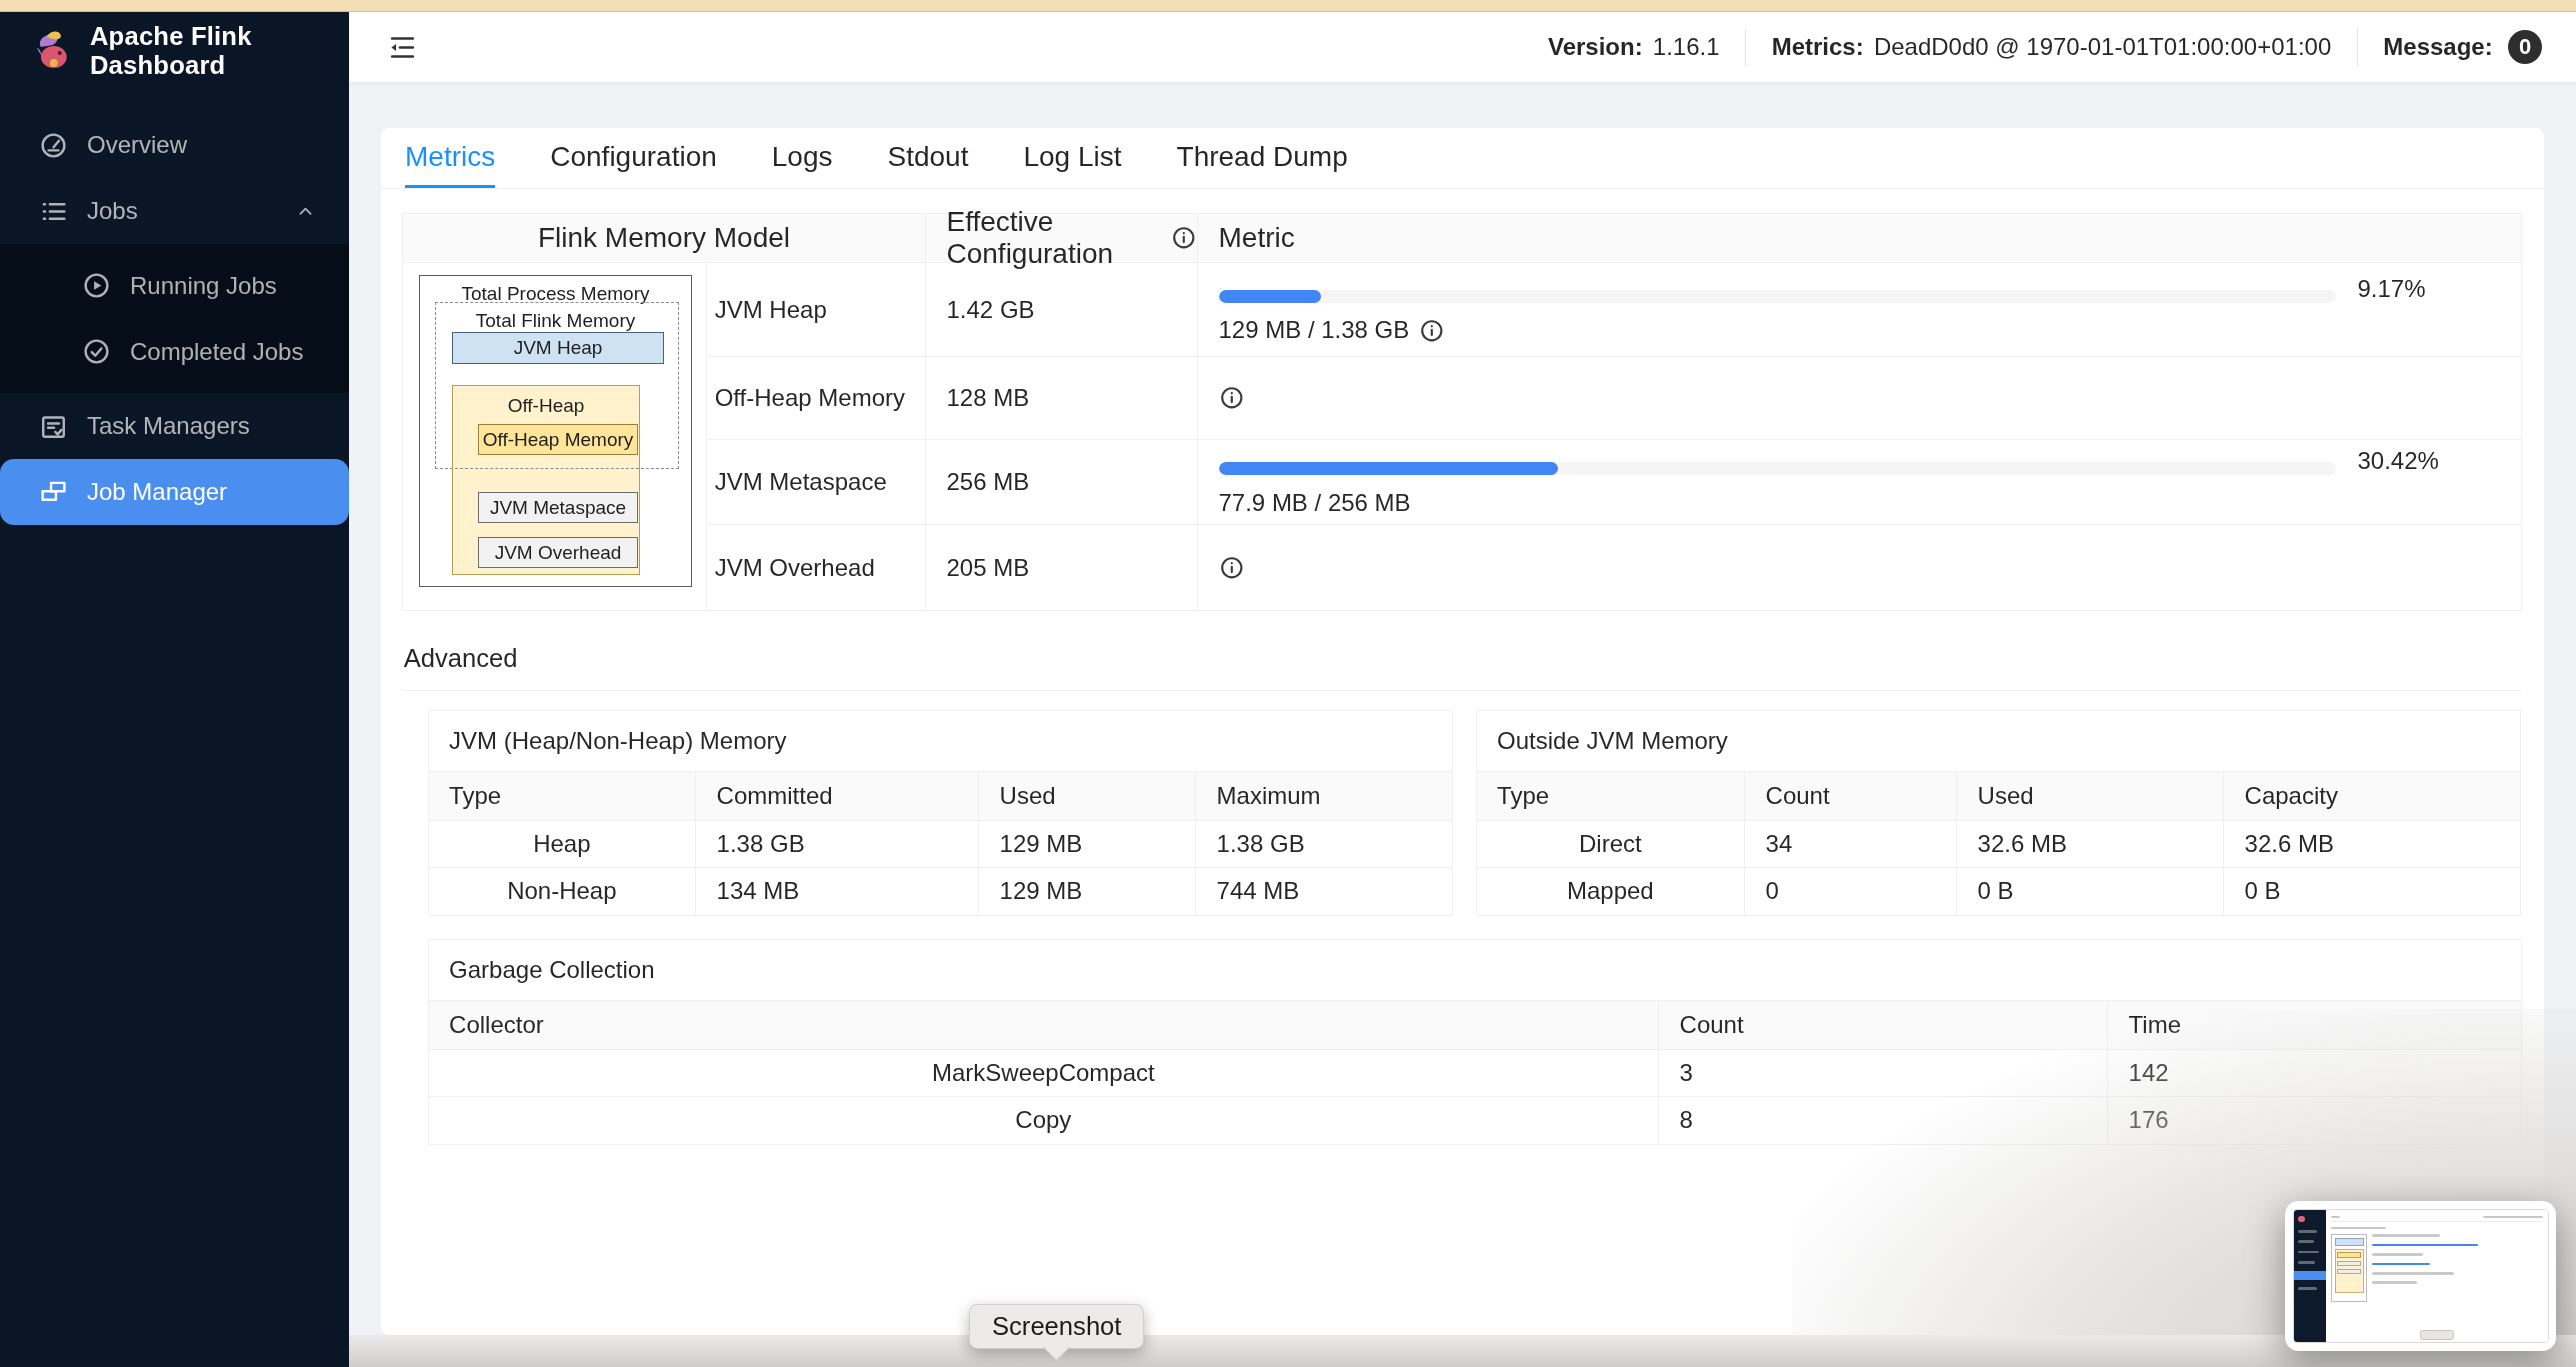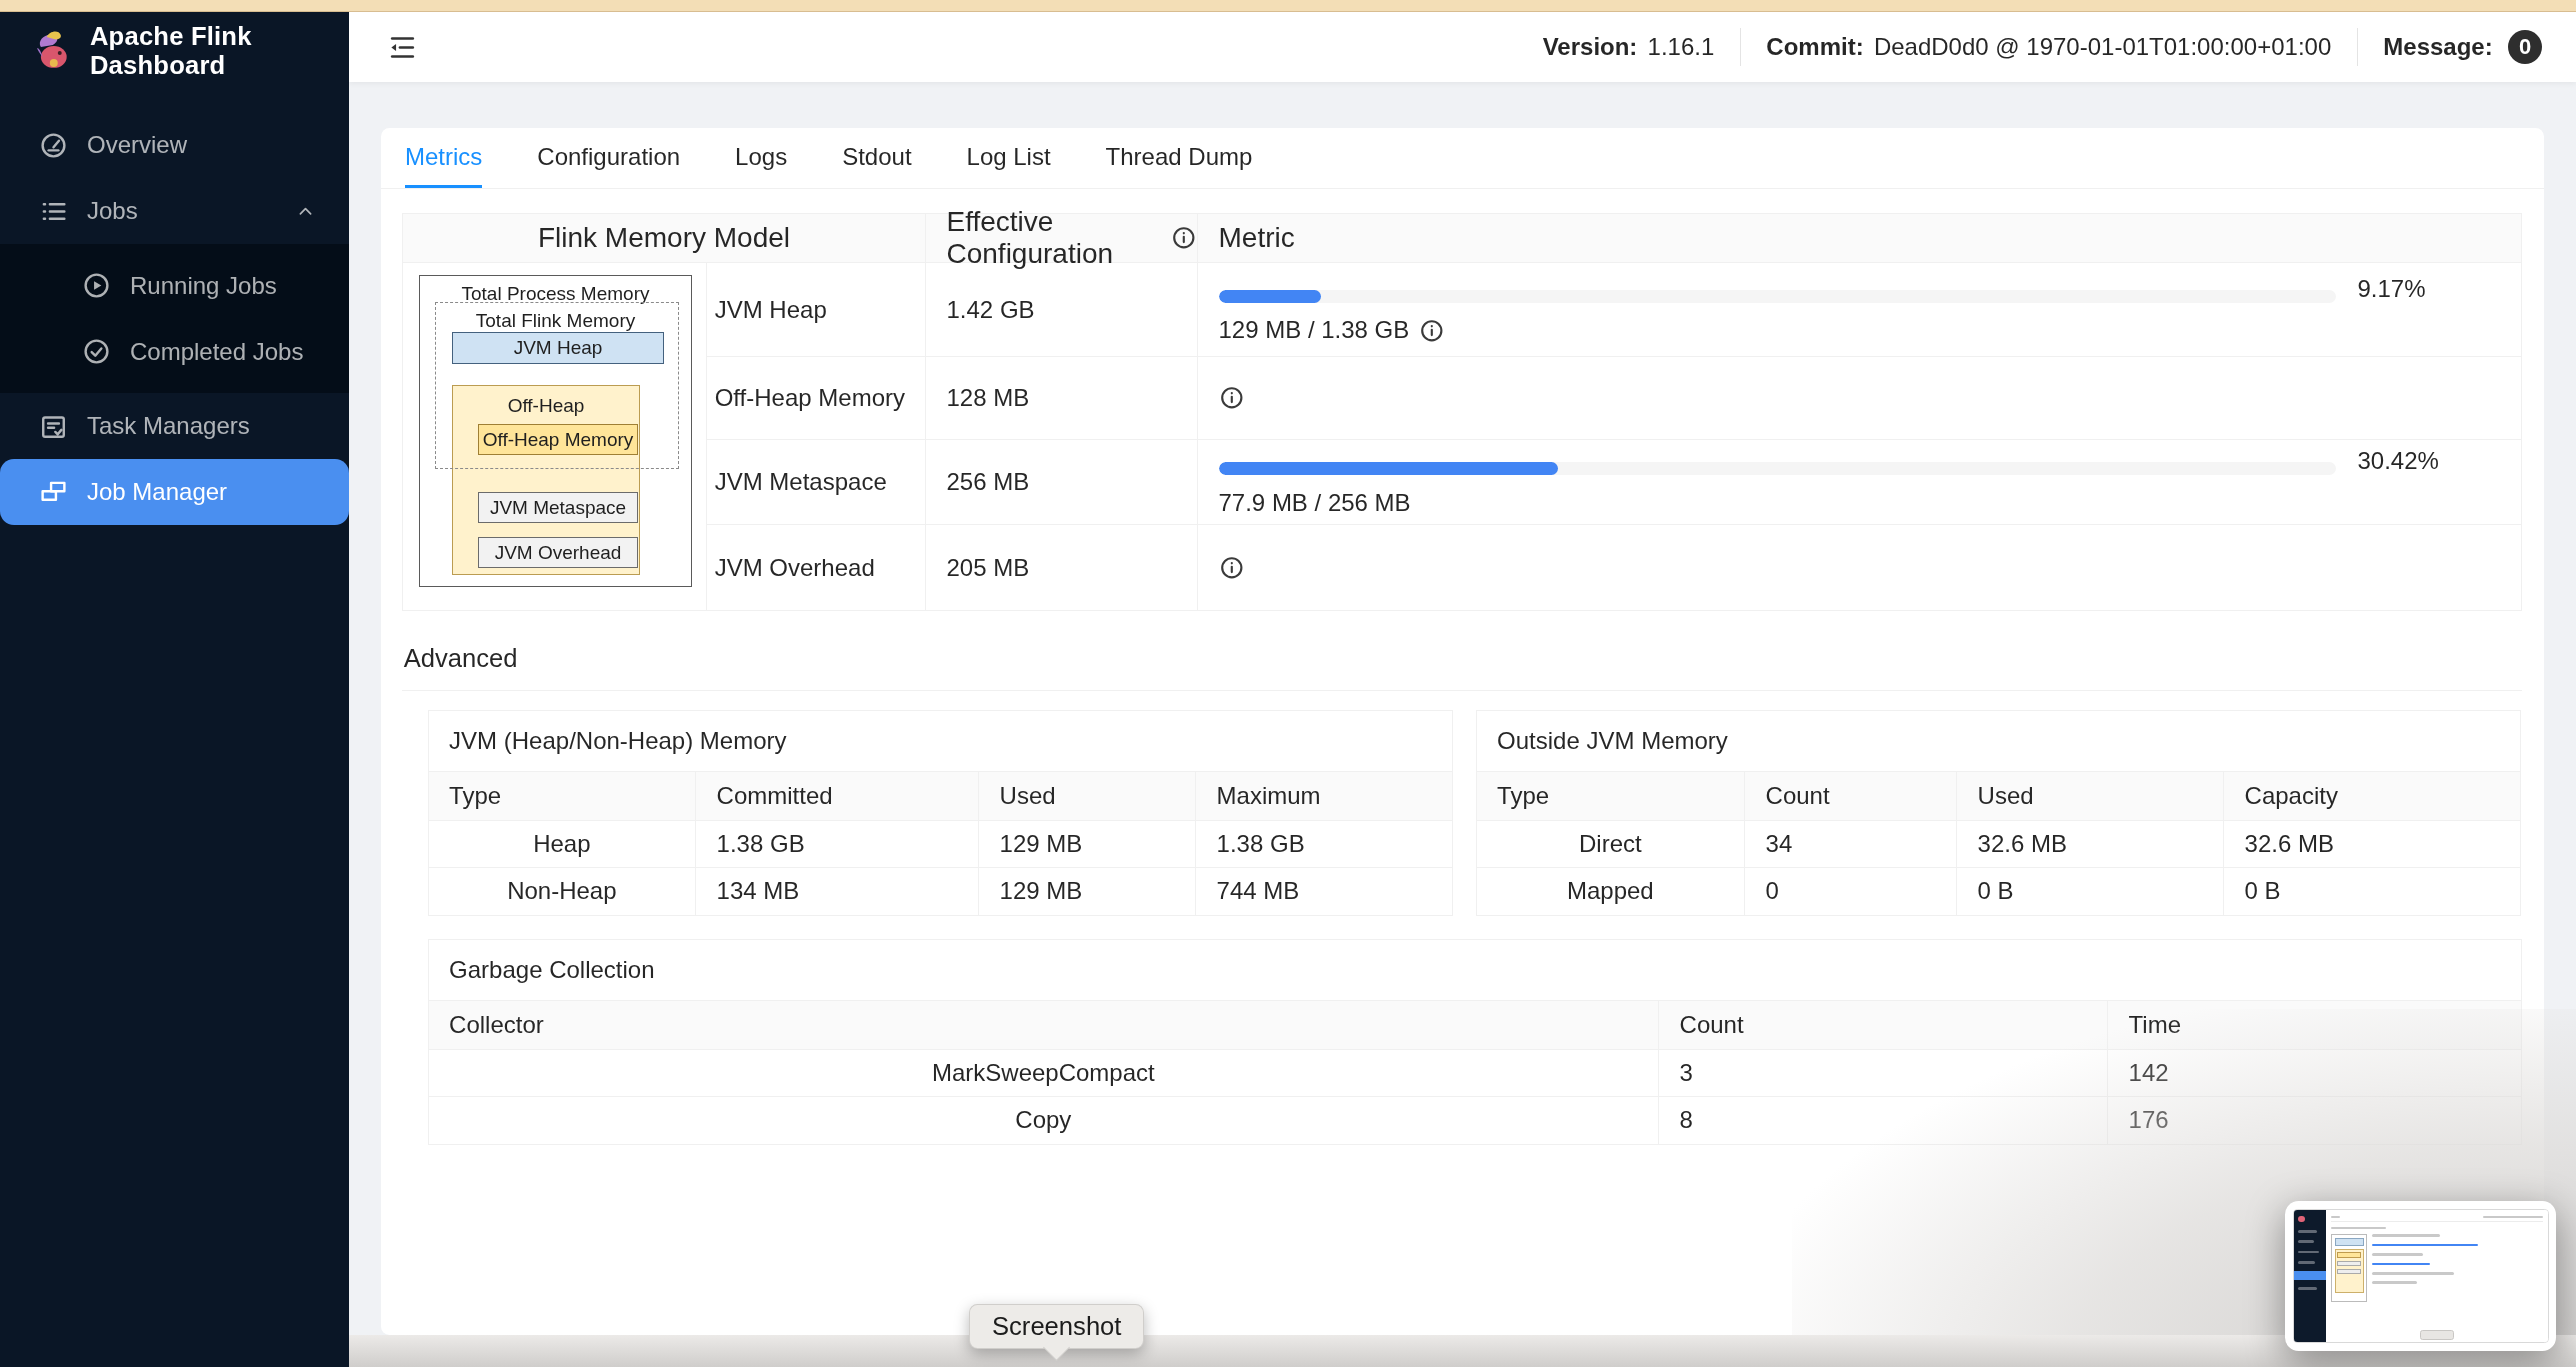--- a/index.html
+++ b/index.html
@@ -39,21 +39,21 @@
   .hi-label { font-weight:700; margin-right:10.2px; }
   .hi-divider { width:0.9px; height:38px; background:#e4e4e4; margin:0 25.6px; }
   .badge { min-width:34px; height:34px; border-radius:17px; background:#2e2e2e; color:#fff;
     font-size:22px; font-weight:700; display:flex; align-items:center; justify-content:center;
     padding:0 8.5px; margin-left:5.1px; cursor:pointer; }
 
   
   .content-card { position:absolute; left:32px; right:32px; top:116px; bottom:32px;
     background:#ffffff; border-radius:8.5px; z-index:2; }
   .tabs { display:flex; gap:55px; padding:0 24px; border-bottom:0.9px solid #f0f0f0; height:61px; }
-  .tab { font-size:24px; color:rgba(0,0,0,.85); display:flex; align-items:center;
+  .tab { font-size:28px; color:rgba(0,0,0,.85); display:flex; align-items:center;
     border-bottom:3.4px solid transparent; cursor:pointer; }
   .tab.active { color:#1890ff; border-bottom-color:#1890ff; }
   .card-body { padding:24px 22px 0 21px; }
 
   
   .metrics-table { border:0.9px solid #f0f0f0; }
   .mt-header { display:flex; background:#fafafa; border-bottom:0.9px solid #f0f0f0; height:49px;
     font-size:28px; align-items:center; }
   .mth-1 { width:523px; text-align:center; border-right:0.9px solid #f0f0f0; height:100%;
     display:flex; align-items:center; justify-content:center; }
@@ -233,21 +233,21 @@
           <path d="M4 5 h16"></path>
             <path d="M10 12 h10"></path>
             <path d="M4 19 h16"></path>
           <polygon points="7,9.2 3.4,12 7,14.8" fill="#333" stroke="none"></polygon>
         </svg>
       </div>
       <div class="header-info">
         <span class="hi-label">Version:</span>
         <span>1.16.1</span>
         <span class="hi-divider"></span>
-        <span class="hi-label">Commit:</span>
+        <span class="hi-label">Metrics:</span>
         <span>DeadD0d0 @ 1970-01-01T01:00:00+01:00</span>
         <span class="hi-divider"></span>
         <span class="hi-label">Message:</span>
         <span class="badge">0</span>
       </div>
     </div>
 
     <div class="content-card">
       <div class="tabs">
         <div class="tab active">Metrics</div>

